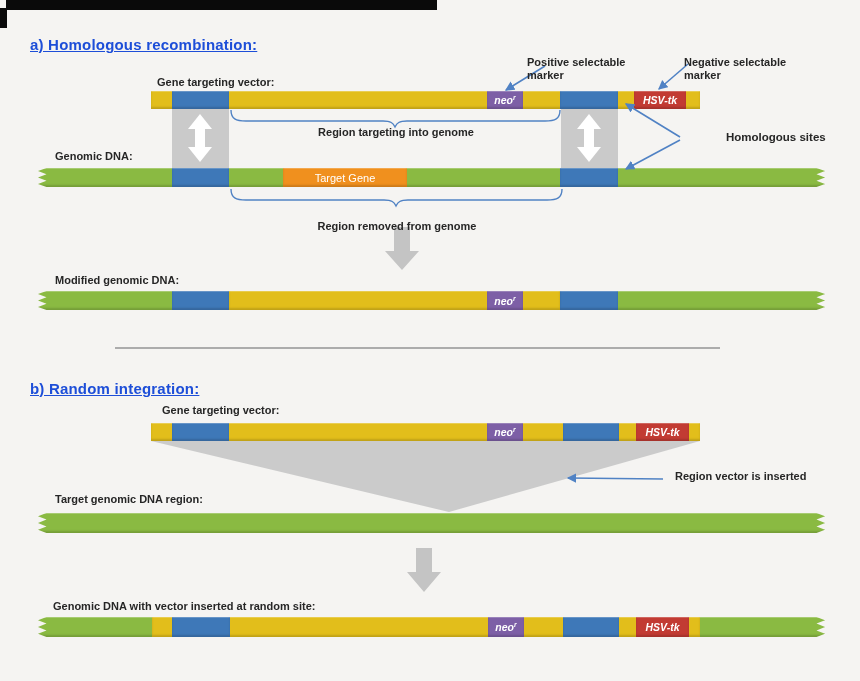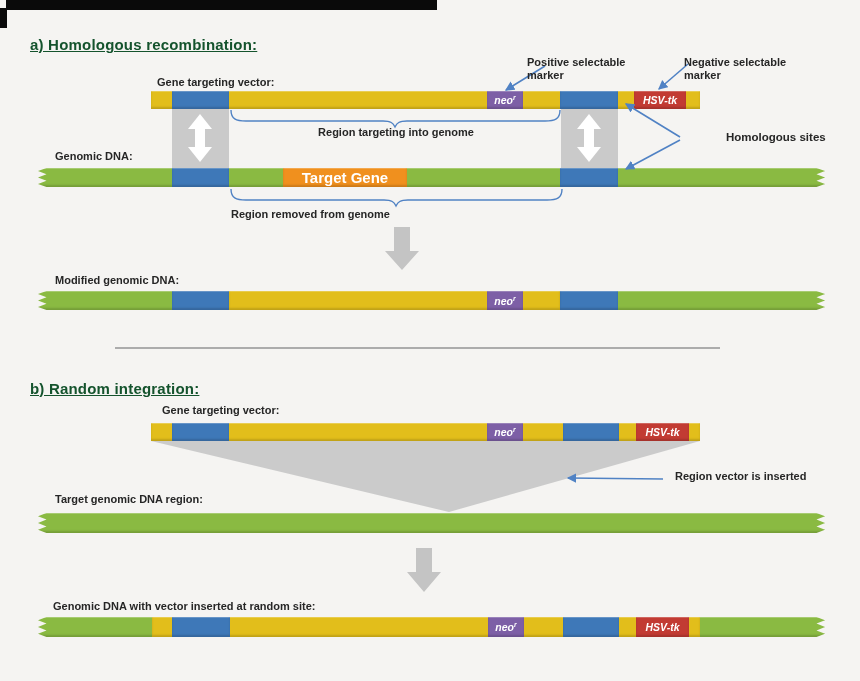--- a/index.html
+++ b/index.html
@@ -4,25 +4,25 @@
 <style>
   :root{
     --bg:#F5F4F2; --text:#262626; --yellow:#E2BE1B; --blue:#3E78B8; --green:#8ABA42;
     --purple:#7D5FA6; --red:#C23B33; --orange:#F0901E; --grayband:#CACACA;
     --grayarrow:#C4C4C4; --funnel:#CBCBCB; --ann:#5082C4; --divider:#ACACAC; --artifact:#0A0A0A;
   }
   html,body{margin:0;padding:0;}
   body{font-family:"Liberation Sans","DejaVu Sans",sans-serif;background:#fff;}
   #stage{position:relative;width:860px;height:681px;background:var(--bg);overflow:hidden;}
   .lbl{position:absolute;font-size:11px;font-weight:bold;color:var(--text);line-height:13px;}
-  .title{position:absolute;font-size:15px;font-weight:bold;color:#14532d;text-decoration:underline;letter-spacing:0.2px;}
+  .title{position:absolute;font-size:15px;font-weight:bold;color:#1d4ed8;text-decoration:underline;letter-spacing:0.2px;}
   .bar{position:absolute;box-shadow:inset 0 -2px 2px rgba(0,0,0,0.15), inset 0 1px 0 rgba(255,255,255,0.25);}
   .seg{position:absolute;top:0;height:100%;box-shadow:inset 0 -2px 2px rgba(0,0,0,0.15), inset 0 1px 0 rgba(255,255,255,0.22);
        display:flex;align-items:center;justify-content:center;}
-  .seg .seg-label{color:#fff;font-size:15px;font-weight:bold;white-space:nowrap;}
+  .seg .seg-label{color:#fff;font-size:11px;font-weight:normal;white-space:nowrap;}
   .marker-label{color:#fff;font-size:10.5px;font-weight:bold;font-style:italic;white-space:nowrap;}
   .marker-label sup{font-size:7px;line-height:0;}
   .cap{position:absolute;top:0;height:100%;width:10px;background:var(--bg);}
   .cap-left{left:0;clip-path:polygon(0 0,100% 0,15% 16%,100% 33%,15% 50%,100% 66%,15% 83%,100% 100%,0 100%);
             
             clip-path:polygon(0 0,0 100%,85% 100%,0 84%,85% 67%,0 50%,85% 33%,0 16%,85% 0);}
   .cap-right{right:0;clip-path:polygon(100% 0,100% 100%,15% 100%,100% 84%,15% 67%,100% 50%,15% 33%,100% 16%,15% 0);}
   .grayband{position:absolute;background:var(--grayband);}
   svg{position:absolute;left:0;top:0;pointer-events:none;}
   .z1{z-index:1}.z2{z-index:2}.z3{z-index:3}.z4{z-index:4}
@@ -64,21 +64,21 @@
     <div class="seg" style="left:245px;width:124px;background:var(--orange);">
       <span class="seg-label">Target Gene</span>
     </div>
     <div class="seg" style="left:522px;width:58px;background:var(--blue);"></div>
     <div class="cap cap-left"></div>
     <div class="cap cap-right"></div>
   </div>
 
   <div class="lbl z4" style="left:231px;top:126px;width:330px;text-align:center;">Region targeting into genome</div>
   <div class="lbl z4" style="left:687px;top:131px;font-size:11.5px;padding-left:39px;">Homologous sites</div>
-  <div class="lbl z4" style="left:231px;top:208px;width:332px;text-align:left;">Region removed from genome</div>
+  <div class="lbl z4" style="left:231px;top:220px;width:332px;text-align:center;">Region removed from genome</div>
 
   <div class="lbl z4" style="left:55px;top:274px;">Modified genomic DNA:</div>
 
   <div class="bar z2" style="left:38px;top:291px;width:787px;height:19px;background:var(--green);">
     <div class="seg" style="left:191px;width:331px;background:var(--yellow);"></div>
     <div class="seg" style="left:134px;width:57px;background:var(--blue);"></div>
     <div class="seg" style="left:449px;width:36px;background:var(--purple);">
       <span class="marker-label"><i>neo</i><sup>r</sup></span>
     </div>
     <div class="seg" style="left:522px;width:58px;background:var(--blue);"></div>

